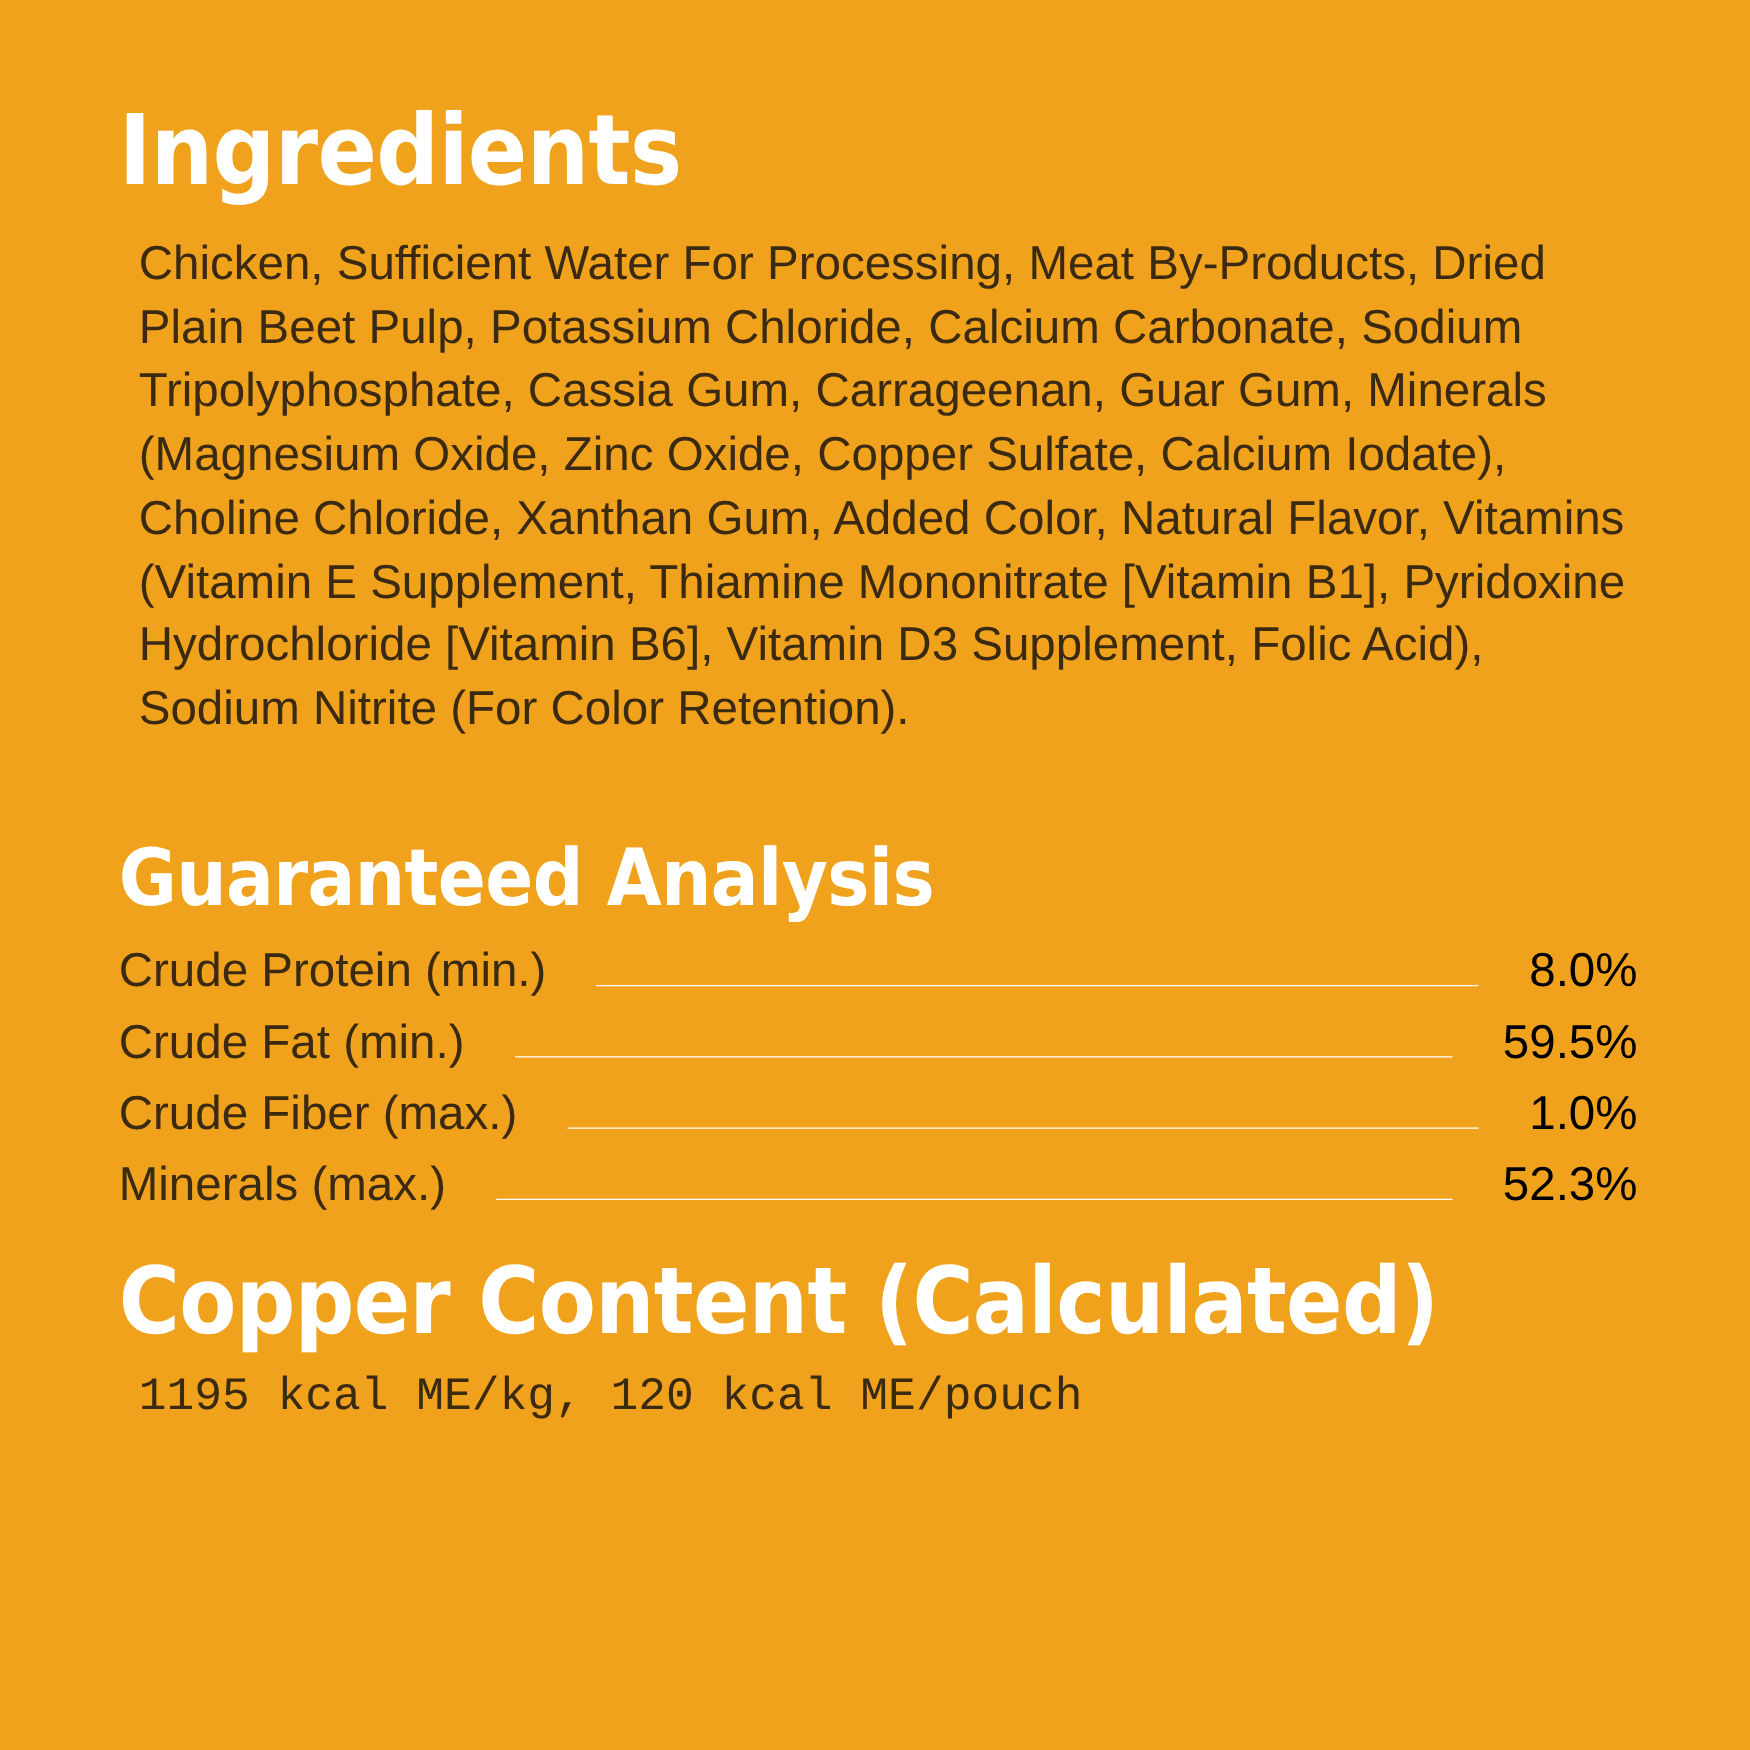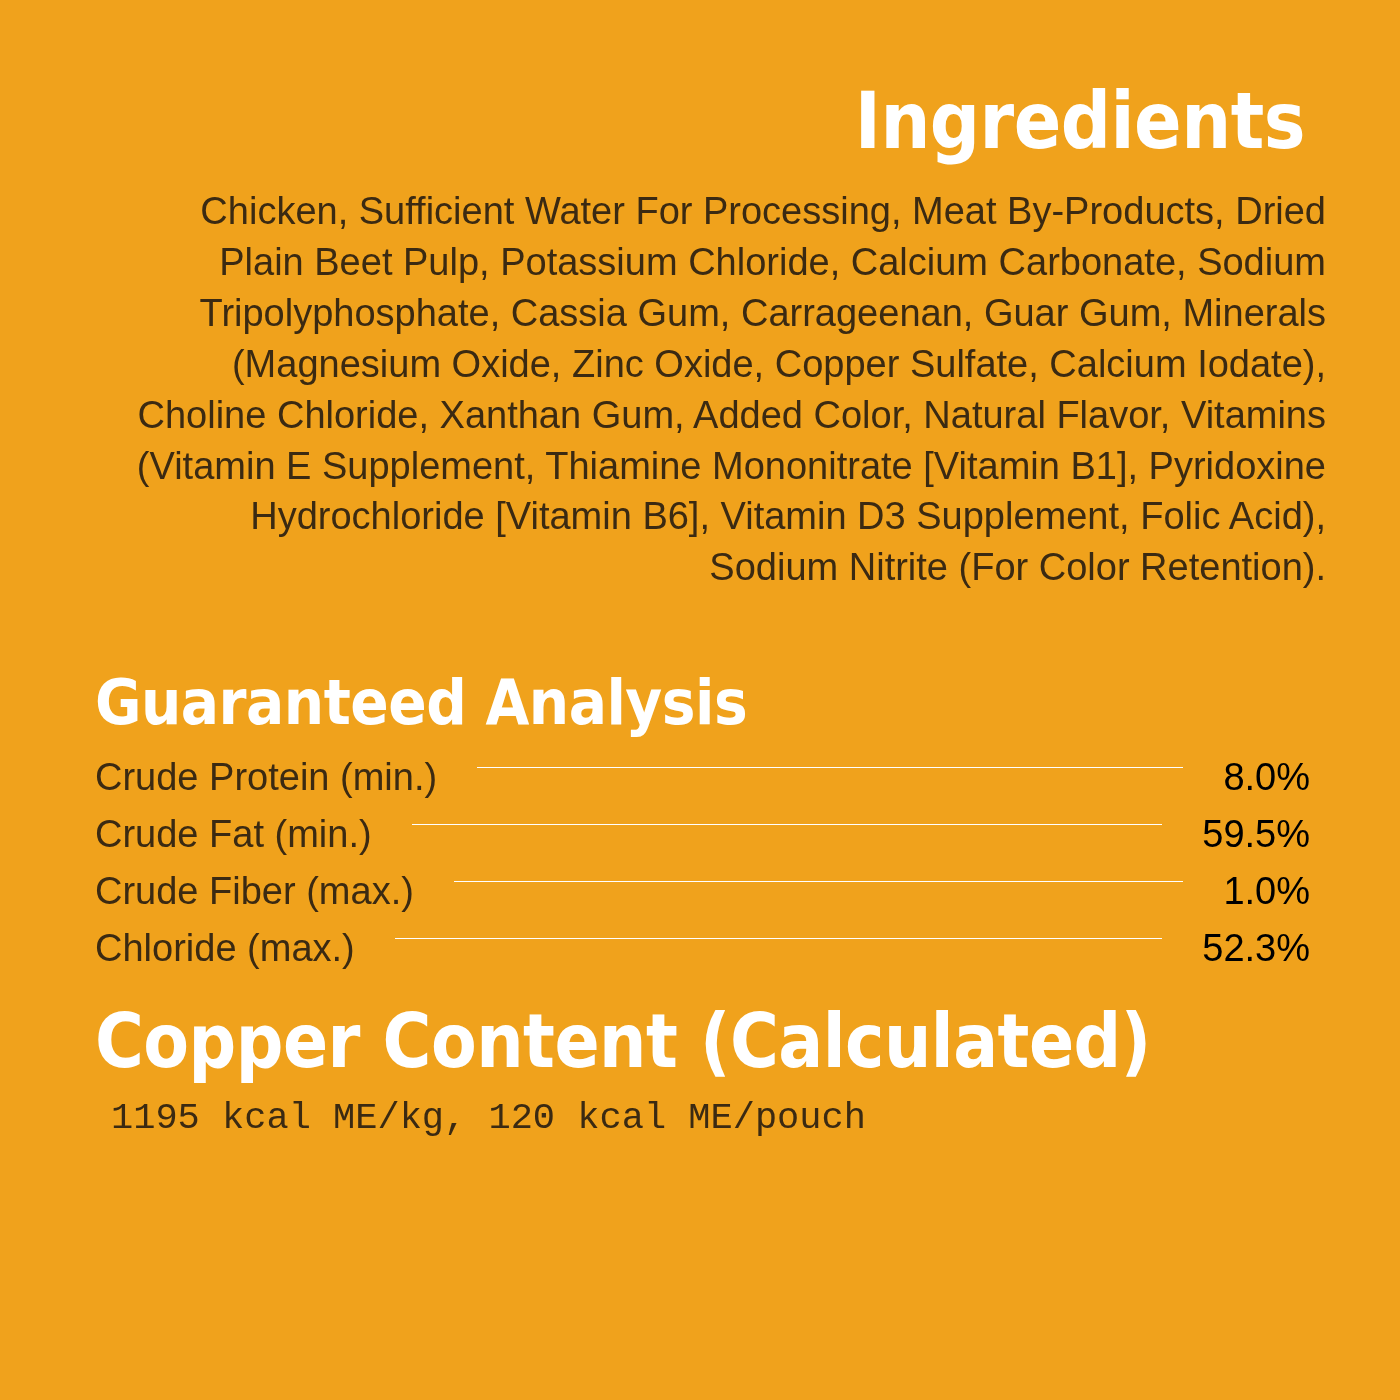--- a/index.html
+++ b/index.html
@@ -37,21 +37,20 @@
     color: #3B2A12;
     font-size: 38px;
     line-height: 1.34;
     margin: 16px;
     font-family: "Liberation Sans", sans-serif;
   }
 
   
   .ingredients-block {
     margin-top: 2px;
-    text-align: right;
   }
   .ingredients-heading {
     margin-bottom: 26px;
   }
   .ingredients-text {
     width: 1215px;
   }
 
   
   .ga-block {
@@ -60,21 +59,21 @@
   .ga-heading {
     font-size: 63px;
     margin-bottom: 22px;
   }
   .ga-table {
     width: 1215px;
     margin-top: 8px;
   }
   .ga-row {
     display: flex;
-    align-items: center;
+    align-items: flex-end;
     width: 100%;
     margin-bottom: 14px;
     gap: 28px;
   }
   .ga-label {
     color: #3B2A12;
     font-size: 38px;
     white-space: nowrap;
     flex: 0 0 auto;
     padding-right: 12px;
@@ -137,21 +136,21 @@
         <span class="ga-value">59.5%</span>
       </div>
 
       <div class="ga-row">
         <span class="ga-label">Crude Fiber (max.)</span>
         <span class="ga-dash"></span>
         <span class="ga-value">1.0%</span>
       </div>
 
       <div class="ga-row">
-        <span class="ga-label">Chloride (max.)</span>
+        <span class="ga-label">Minerals (max.)</span>
         <span class="ga-dash"></span>
         <span class="ga-value">52.3%</span>
       </div>
 
     </div>
   </section>
 
   <section class="cal-block">
     <h2 class="section-heading cal-heading">Copper Content (Calculated)</h2>
     <p class="body-text cal-text">1195  kcal ME/kg, 120 kcal ME/pouch</p>

